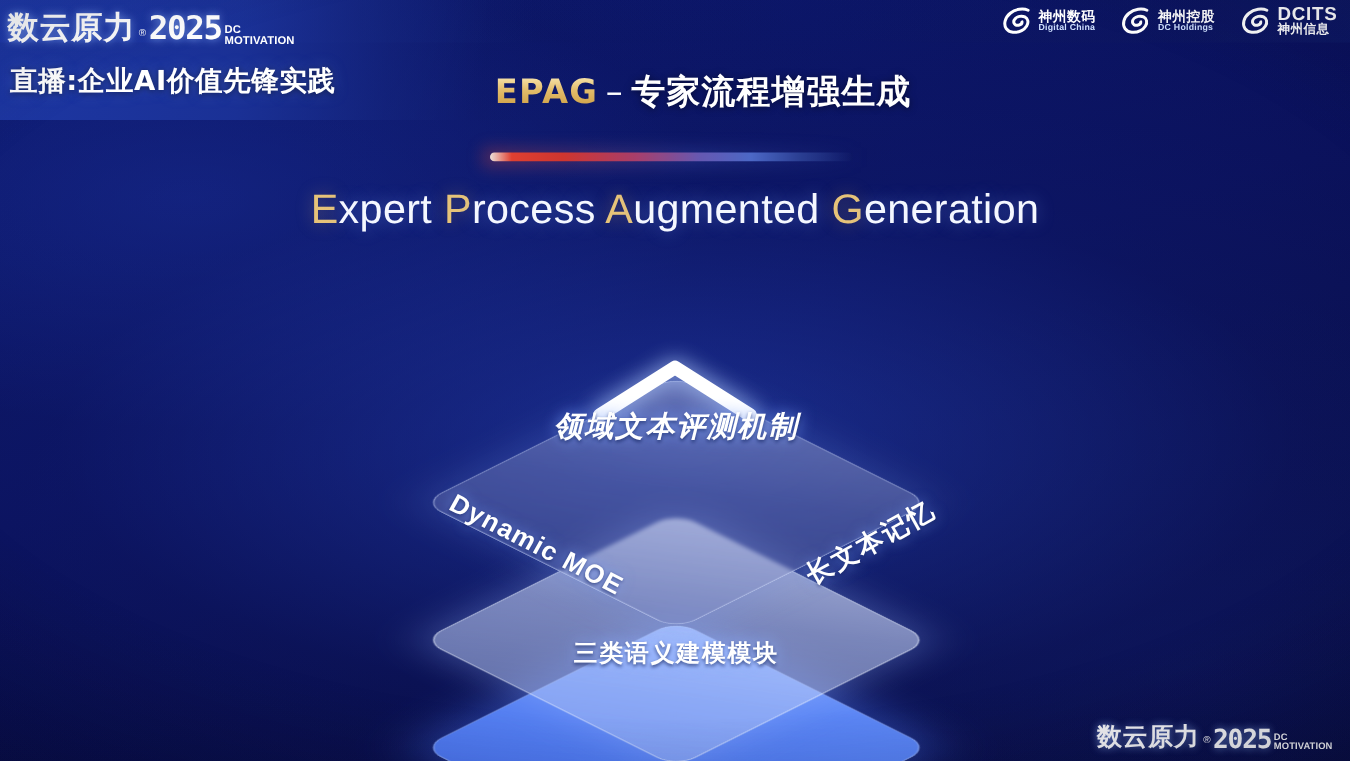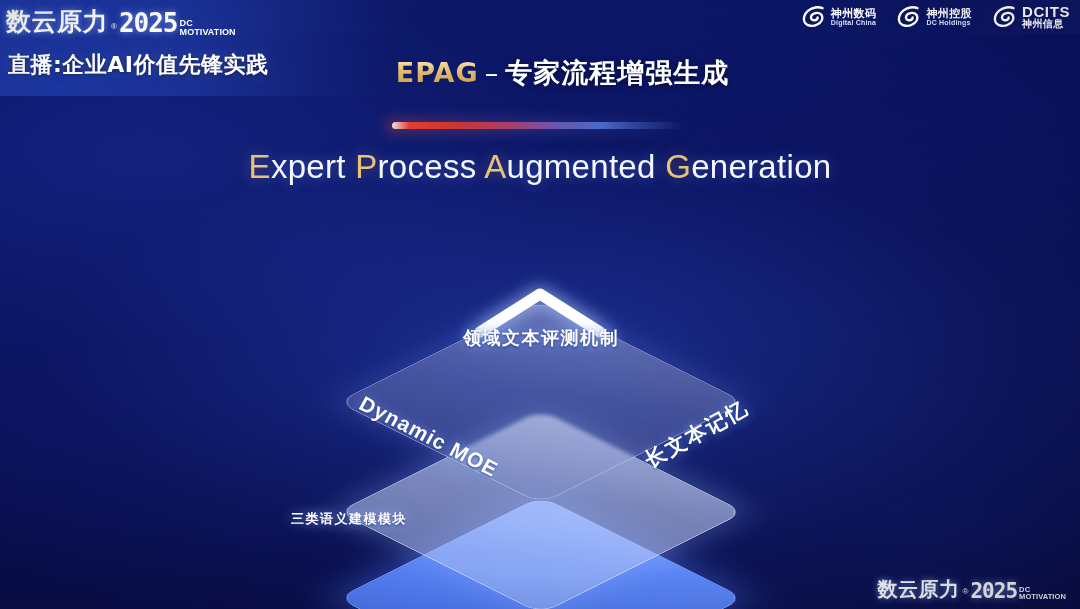--- a/index.html
+++ b/index.html
@@ -188,26 +188,27 @@
   #chevron-icon svg{display:block;filter:drop-shadow(0 0 9px rgba(180,205,255,.9));}
 
   
   .plate-label{
     position:absolute;z-index:8;white-space:nowrap;color:#ffffff;
     font-family:"DejaVu Sans","Liberation Sans",sans-serif;
     font-weight:700;pointer-events:none;
   }
   #label-top{
     left:0;top:104px;width:500px;text-align:center;
-    font-size:18px;letter-spacing:1.5px;
+    font-size:23px;letter-spacing:1.5px;
     text-shadow:0 0 12px rgba(120,160,255,.85),0 1px 3px rgba(10,20,70,.8);
+    font-style:italic;
   }
   #label-bottom{
-    left:0;top:288px;width:500px;
-    font-size:13px;letter-spacing:1.5px;
+    left:0;top:288px;width:500px;text-align:center;
+    font-size:19px;letter-spacing:1.5px;
     text-shadow:0 0 12px rgba(140,175,255,.9),0 1px 3px rgba(10,20,70,.8);
   }
   #label-mid-left{
     left:70px;top:168px;
     font-size:21px;letter-spacing:1px;font-weight:700;
     font-family:"Liberation Sans",sans-serif;
     transform:rotate(27deg) skewX(-2deg);
     transform-origin:left center;
     text-shadow:0 0 10px rgba(120,160,255,.7),0 1px 3px rgba(10,20,70,.7);
   }

